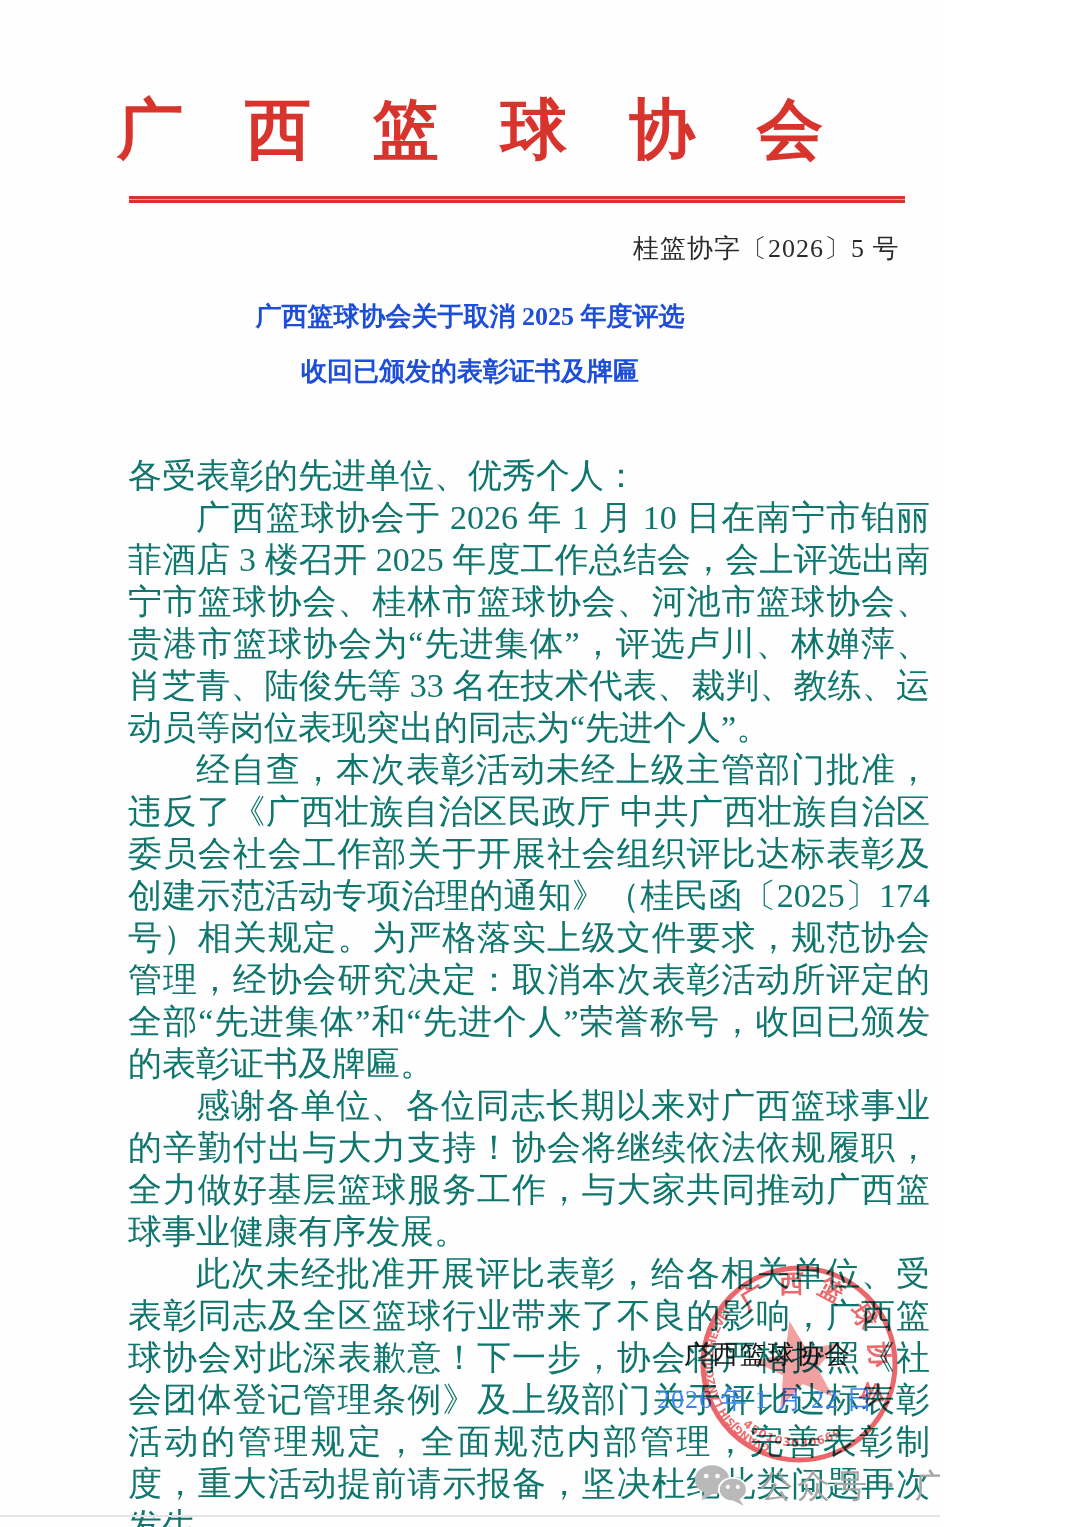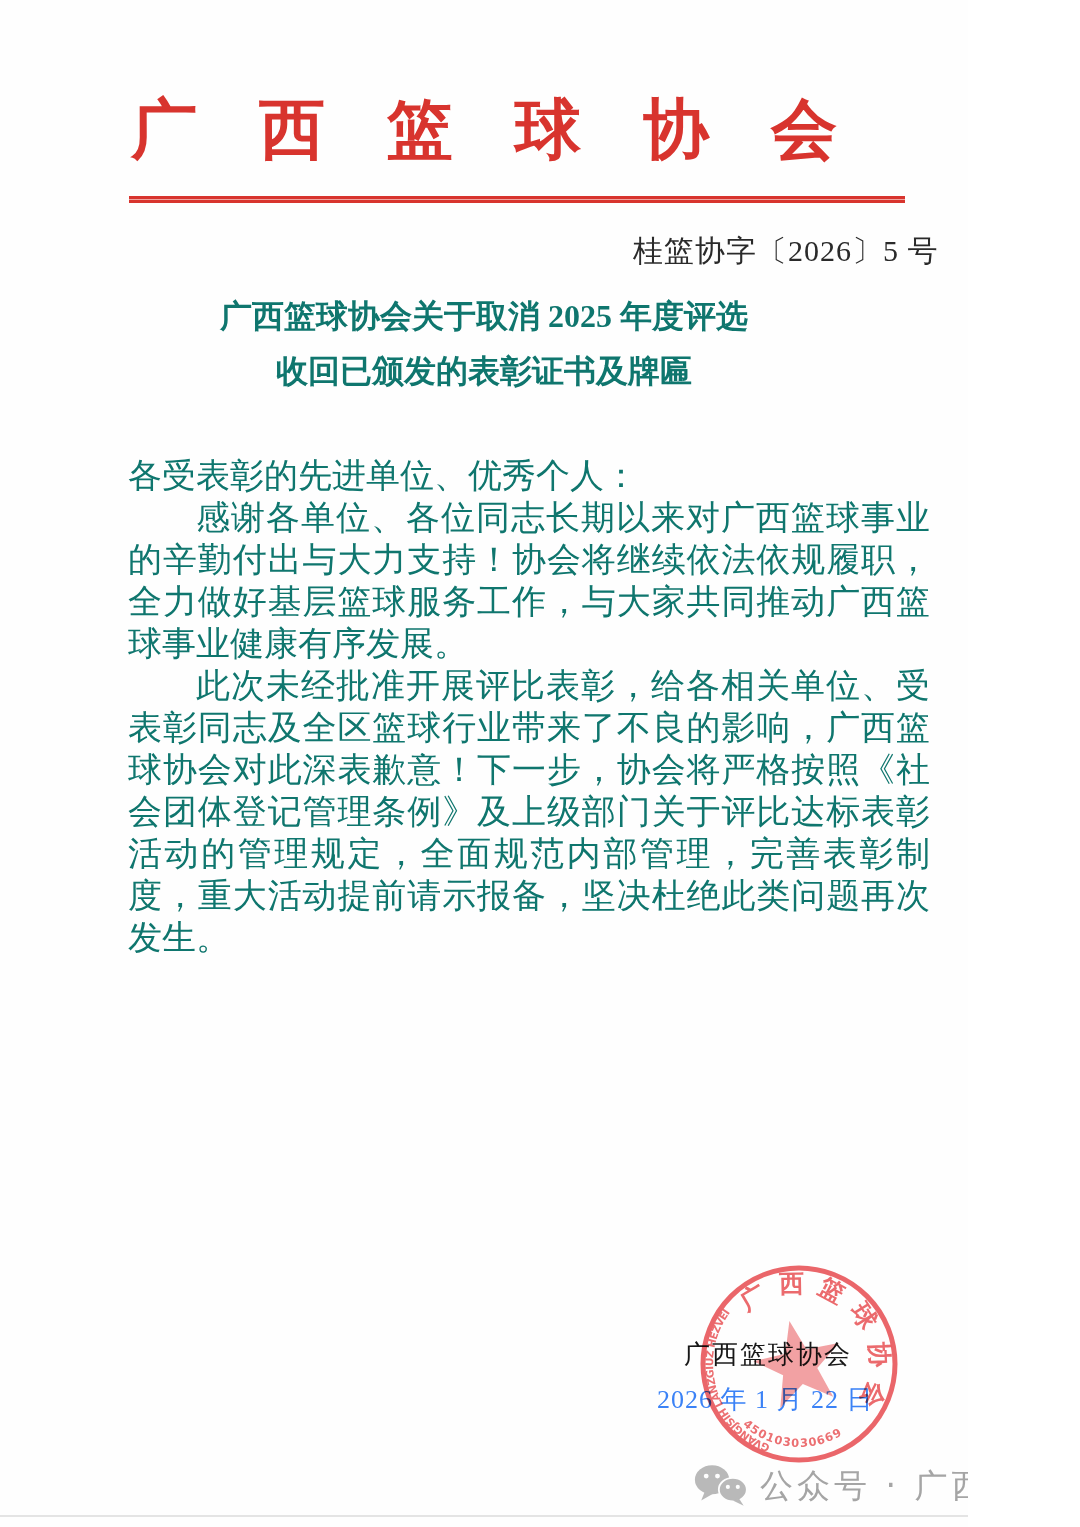--- a/index.html
+++ b/index.html
@@ -3,44 +3,43 @@
 <meta charset="utf-8">
 <style>
   html,body{margin:0;padding:0;background:#ffffff;}
   .page{
     position:relative;
     width:940px;height:1527px;
     background:#fefefe;
     overflow:hidden;
     font-family:"Liberation Serif","DejaVu Serif",serif;
     color:#1f1f1f;
-    padding-left:28px;
   }
   
   .org-title{
     position:absolute;top:92px;left:0;right:0;
     text-align:center;
     font-size:66px;line-height:76px;font-weight:bold;
     color:#d8342e;
     letter-spacing:62px;text-indent:62px;
     white-space:nowrap;
   }
   .red-rule{
     position:absolute;top:196px;left:129px;width:776px;height:7px;
     background:linear-gradient(to bottom,#d8342e 0 42%,#f0a49f 42% 58%,#d8342e 58% 100%);
   }
   .doc-number{
     position:absolute;top:231px;left:633px;
-    font-size:30px;letter-spacing:1px;white-space:nowrap;color:#2a2a2a;
+    font-size:26px;letter-spacing:1px;white-space:nowrap;color:#2a2a2a;
   }
   
   .doc-title{
     position:absolute;top:289px;left:0;right:0;
     text-align:center;font-weight:bold;
-    font-size:32px;line-height:55px;color:#0f766e;
+    font-size:26px;line-height:55px;color:#1d4ed8;
   }
   
   .body-text{
     position:absolute;top:455px;left:128px;width:802px;
     font-size:34px;line-height:42px;
     text-align:justify;text-justify:inter-ideograph;
     color:#0f766e;
   }
   .body-text p{margin:0;text-indent:2em;}
   .body-text p.salutation{text-indent:0;}
@@ -86,20 +85,22 @@
 
   <div class="doc-number">桂篮协字〔2026〕5 号</div>
 
   <div class="doc-title">
     <div>广西篮球协会关于取消 2025 年度评选</div>
     <div>收回已颁发的表彰证书及牌匾</div>
   </div>
 
   <div class="body-text">
     <p class="salutation">各受表彰的先进单位、优秀个人：</p>
+    <p>广西篮球协会于 2026 年 1 月 10 日在南宁市铂丽菲酒店 3 楼召开 2025 年度工作总结会，会上评选出南宁市篮球协会、桂林市篮球协会、河池市篮球协会、贵港市篮球协会为“先进集体”，评选卢川、林婵萍、肖芝青、陆俊先等 33 名在技术代表、裁判、教练、运动员等岗位表现突出的同志为“先进个人”。</p>
+    <p>经自查，本次表彰活动未经上级主管部门批准，违反了《广西壮族自治区民政厅 中共广西壮族自治区委员会社会工作部关于开展社会组织评比达标表彰及创建示范活动专项治理的通知》（桂民函〔2025〕174 号）相关规定。为严格落实上级文件要求，规范协会管理，经协会研究决定：取消本次表彰活动所评定的全部“先进集体”和“先进个人”荣誉称号，收回已颁发的表彰证书及牌匾。</p>
     <p>感谢各单位、各位同志长期以来对广西篮球事业的辛勤付出与大力支持！协会将继续依法依规履职，全力做好基层篮球服务工作，与大家共同推动广西篮球事业健康有序发展。</p>
     <p>此次未经批准开展评比表彰，给各相关单位、受表彰同志及全区篮球行业带来了不良的影响，广西篮球协会对此深表歉意！下一步，协会将严格按照《社会团体登记管理条例》及上级部门关于评比达标表彰活动的管理规定，全面规范内部管理，完善表彰制度，重大活动提前请示报备，坚决杜绝此类问题再次发生。</p>
   </div>
 
   <div class="sig-name">广西篮球协会</div>
   <div class="sig-date">2026 年 1 月 22 日</div>
 
   <svg class="stamp" viewBox="0 0 214 214" aria-hidden="true">
     <defs>
       <path id="cnArc" d="M 51.8 60.7 A 72 72 0 1 1 162.2 153.3" fill="none"></path>

